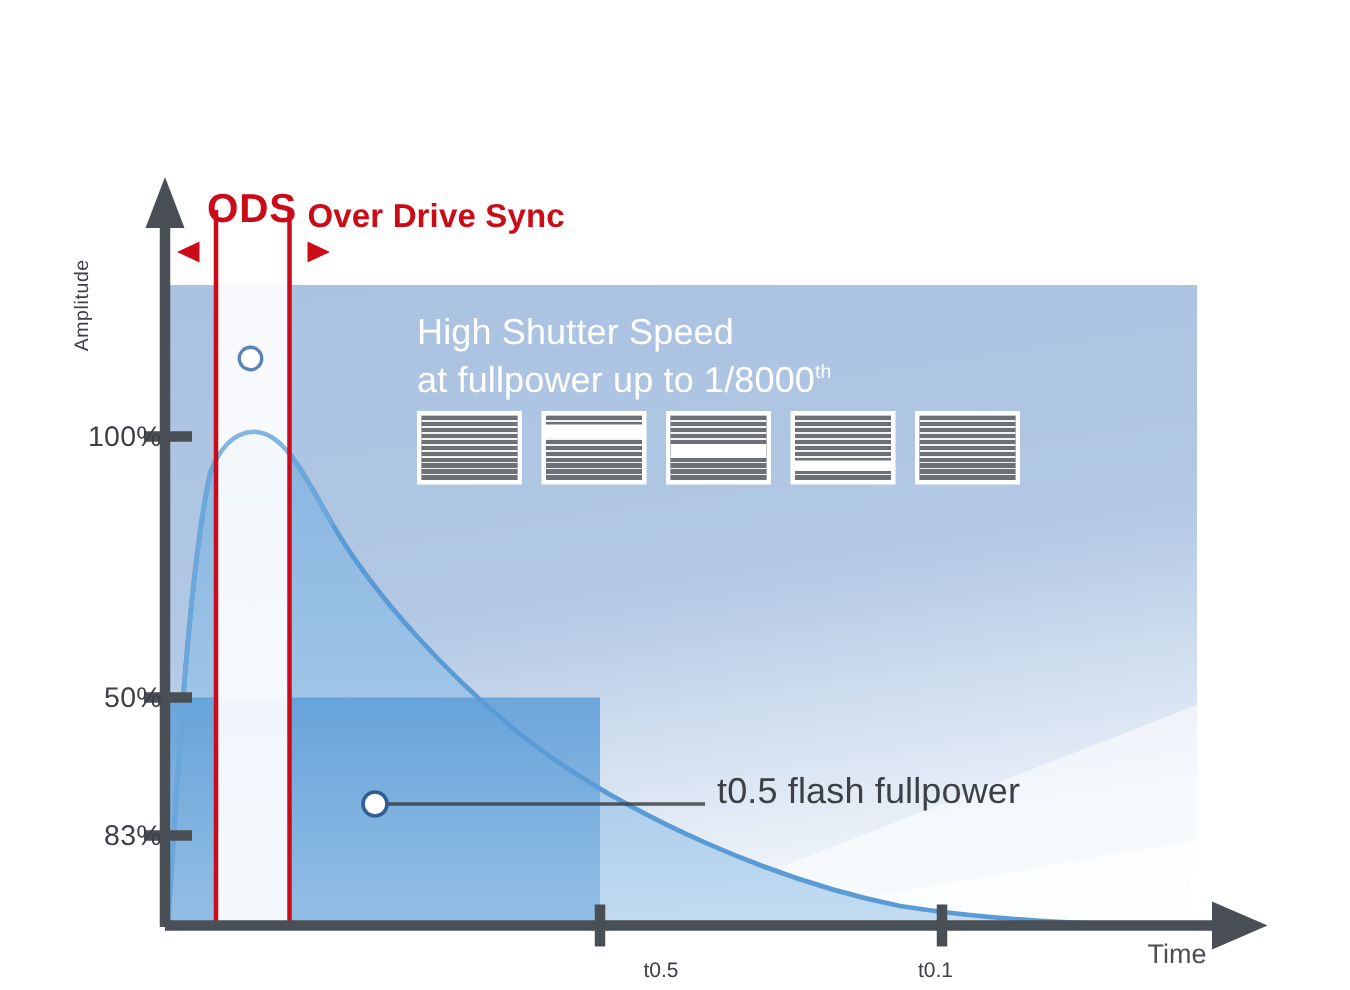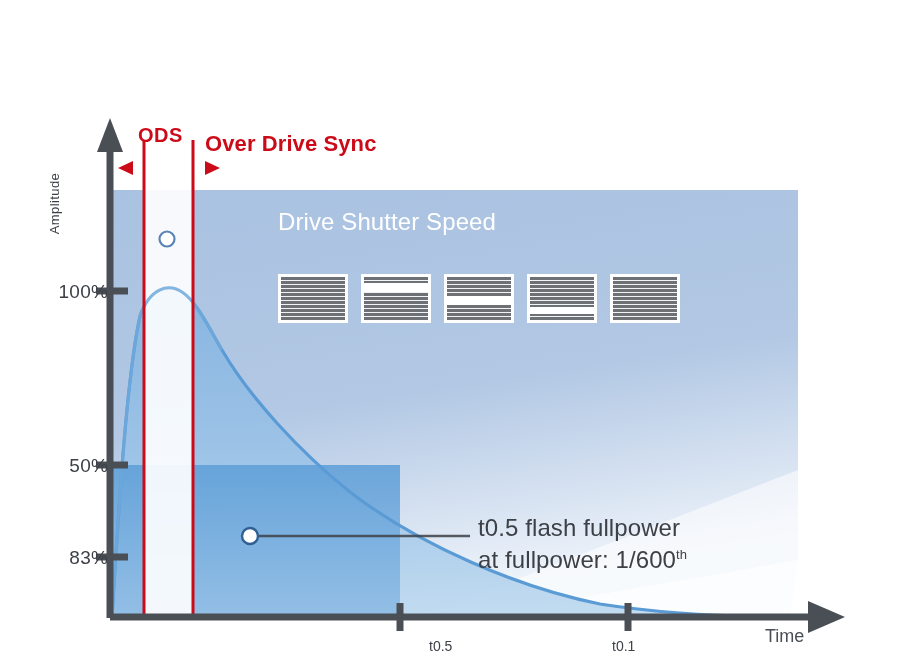--- a/index.html
+++ b/index.html
@@ -11,21 +11,21 @@
     position:relative;
   }
   #stage{position:absolute;left:0;top:0;width:900px;height:660px;}
   #chart-svg{position:absolute;left:0;top:0;width:900px;height:660px;}
 
   
   .ovl{position:absolute;white-space:nowrap;}
 
   .ods-label{
     left:138px;top:124px;
-    font-size:20px;font-weight:bold;color:#cc0b19;
+    font-size:27px;font-weight:bold;color:#cc0b19;
     letter-spacing:0.5px;
   }
   .ods-long{
     left:205px;top:131px;
     font-size:22px;font-weight:bold;color:#cc0b19;
     letter-spacing:0.1px;
   }
 
   .axis-y-title{
     left:-6px;top:196px;width:120px;
@@ -212,54 +212,54 @@
 
   <div class="ovl tick-label tl-100">100%</div>
   <div class="ovl tick-label tl-50">50%</div>
   <div class="ovl tick-label tl-10">83%</div>
 
   <div class="ovl xtick-label xt-05">t0.5</div>
   <div class="ovl xtick-label xt-01">t0.1</div>
   <div class="ovl x-axis-title">Time</div>
 
   <div class="ovl callout-white">
-    <div>Drive Shutter Speed</div>
+    <div>High Shutter Speed</div>
+    <div>
+      <span>at fullpower up to 1/8000</span><span class="sup">th</span>
+    </div>
   </div>
 
   <div class="ovl callout-dark">
     <div>t0.5 flash fullpower</div>
-    <div>
-      <span>at fullpower: 1/600</span><span class="sup">th</span>
+  </div>
+
+  <div id="shutter-strip">
+      <div class="shutter-frame">
+        <div class="shutter-inner">
+          <div class="blinds" style="top: 0px; bottom: 0px;"></div>
+        </div>
+      </div>
+      <div class="shutter-frame">
+        <div class="shutter-inner">
+          <div class="blinds" style="top: 0px; bottom: 0px;"></div>
+          <div class="gap" style="top: 14%; height: 22%;"></div>
+        </div>
+      </div>
+      <div class="shutter-frame">
+        <div class="shutter-inner">
+          <div class="blinds" style="top: 0px; bottom: 0px;"></div>
+          <div class="gap" style="top: 44%; height: 20%;"></div>
+        </div>
+      </div>
+      <div class="shutter-frame">
+        <div class="shutter-inner">
+          <div class="blinds" style="top: 0px; bottom: 0px;"></div>
+          <div class="gap" style="top: 70%; height: 17%;"></div>
+        </div>
+      </div>
+      <div class="shutter-frame">
+        <div class="shutter-inner">
+          <div class="blinds" style="top: 0px; bottom: 0px;"></div>
+        </div>
+      </div>
     </div>
-  </div>
-
-  <div id="shutter-strip">
-      <div class="shutter-frame">
-        <div class="shutter-inner">
-          <div class="blinds" style="top: 0px; bottom: 0px;"></div>
-        </div>
-      </div>
-      <div class="shutter-frame">
-        <div class="shutter-inner">
-          <div class="blinds" style="top: 0px; bottom: 0px;"></div>
-          <div class="gap" style="top: 14%; height: 22%;"></div>
-        </div>
-      </div>
-      <div class="shutter-frame">
-        <div class="shutter-inner">
-          <div class="blinds" style="top: 0px; bottom: 0px;"></div>
-          <div class="gap" style="top: 44%; height: 20%;"></div>
-        </div>
-      </div>
-      <div class="shutter-frame">
-        <div class="shutter-inner">
-          <div class="blinds" style="top: 0px; bottom: 0px;"></div>
-          <div class="gap" style="top: 70%; height: 17%;"></div>
-        </div>
-      </div>
-      <div class="shutter-frame">
-        <div class="shutter-inner">
-          <div class="blinds" style="top: 0px; bottom: 0px;"></div>
-        </div>
-      </div>
-    </div>
 
 </div>
 
 </body></html>

